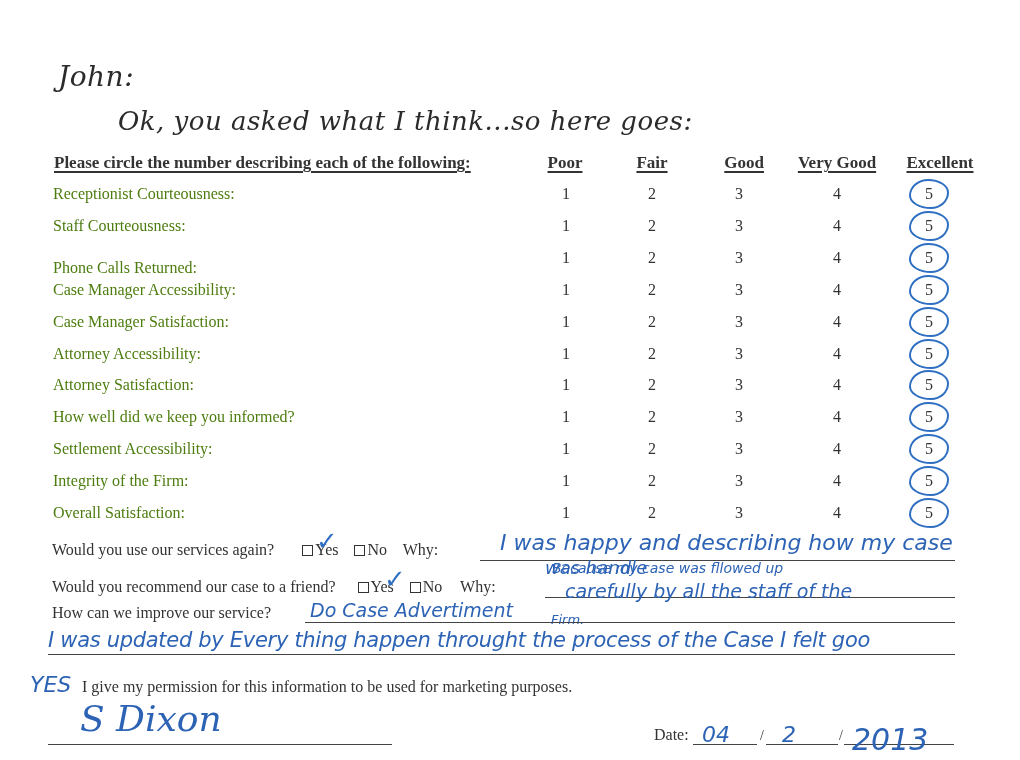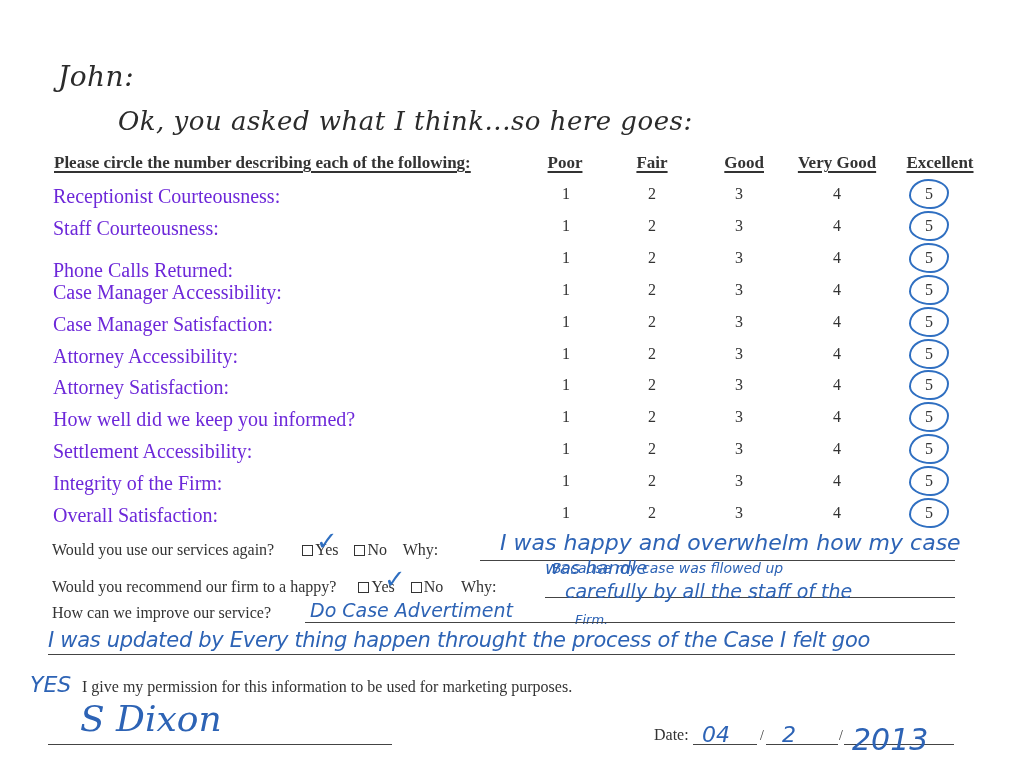--- a/index.html
+++ b/index.html
@@ -14,21 +14,21 @@
     color: #2b2b2b;
     letter-spacing: 0.5px;
   }
   #greeting { left: 58px; top: 60px; font-size: 28px; }
   #intro { left: 118px; top: 106px; font-size: 26px; }
 
   .hdr { font-weight: bold; font-size: 17px; text-decoration: underline; text-decoration-thickness: 2px; text-underline-offset: 3px; color: #333; }
   #instr { left: 54px; top: 153px; }
   .colhdr { top: 153px; text-align: center; }
 
-  .row-label { left: 53px; font-size: 20px; color: #6d28d9; }
+  .row-label { left: 53px; font-size: 16px; color: #4d7c0f; }
   .num { font-size: 16px; width: 20px; text-align: center; color: #333; }
   .circle {
     width: 40px; height: 30px; border: 2px solid #2f6fc1; border-radius: 48% 52% 45% 55% / 55% 45% 55% 45%;
     display: flex; align-items: center; justify-content: center; font-size: 16px; color: #333;
   }
 
   .q { left: 52px; font-size: 16px; color: #333; white-space: nowrap; }
   .box { display: inline-block; width: 11px; height: 11px; border: 1px solid #333; vertical-align: -1px; margin-right: 2px; }
   .check { color: #2f6fc1; font-size: 26px; font-family: "DejaVu Sans", sans-serif; position: absolute; }
 
@@ -123,37 +123,37 @@
   <span>Would you use our services again?</span>
   <span style="display:inline-block;width:20px;"></span>
   <span><span class="box"></span><span>Yes</span></span>
   <span style="display:inline-block;width:8px;"></span>
   <span><span class="box"></span><span>No</span></span>
   <span style="display:inline-block;width:8px;"></span>
   <span>Why:</span>
 </div>
 <div class="check" style="left:316px;top:526px;">✓</div>
 <div class="line" style="left:480px;top:560px;width:475px;"></div>
-<div class="abs hand" style="left:500px;top:530px;font-size:22px;">I was happy and overwhelm how my case</div>
+<div class="abs hand" style="left:500px;top:530px;font-size:22px;">I was happy and describing how my case</div>
 <div class="abs hand" style="left:545px;top:557px;font-size:18px;font-style:italic;">was handle</div>
 
 <div class="abs q" style="top:578px;">
-  <span>Would you recommend our firm to a happy?</span>
+  <span>Would you recommend our case to a friend?</span>
   <span style="display:inline-block;width:14px;"></span>
   <span><span class="box"></span><span>Yes</span></span>
   <span style="display:inline-block;width:8px;"></span>
   <span><span class="box"></span><span>No</span></span>
   <span style="display:inline-block;width:10px;"></span>
   <span>Why:</span>
 </div>
 <div class="check" style="left:384px;top:564px;">✓</div>
 <div class="line" style="left:545px;top:597px;width:410px;"></div>
 <div class="abs hand" style="left:552px;top:560px;font-size:14px;">Because my case was fllowed up</div>
 <div class="abs hand" style="left:565px;top:580px;font-size:19px;">carefully by all the staff of the</div>
-<div class="abs hand" style="left:575px;top:612px;font-size:13px;">Firm.</div>
+<div class="abs hand" style="left:551px;top:612px;font-size:13px;">Firm.</div>
 
 <div class="abs q" style="top:604px;">How can we improve our service?</div>
 <div class="line" style="left:305px;top:622px;width:650px;"></div>
 <div class="abs hand" style="left:310px;top:599px;font-size:19px;">Do Case Advertiment</div>
 <div class="line" style="left:48px;top:654px;width:907px;"></div>
 <div class="abs hand" style="left:48px;top:628px;font-size:21px;letter-spacing:-0.3px;">I was updated by Every thing happen throught the process of the Case I felt goo</div>
 
 <div class="abs hand" style="left:30px;top:672px;font-size:22px;">YES</div>
 <div class="abs" style="left:82px;top:678px;font-size:16px;color:#333;">I give my permission for this information to be used for marketing purposes.</div>
 

